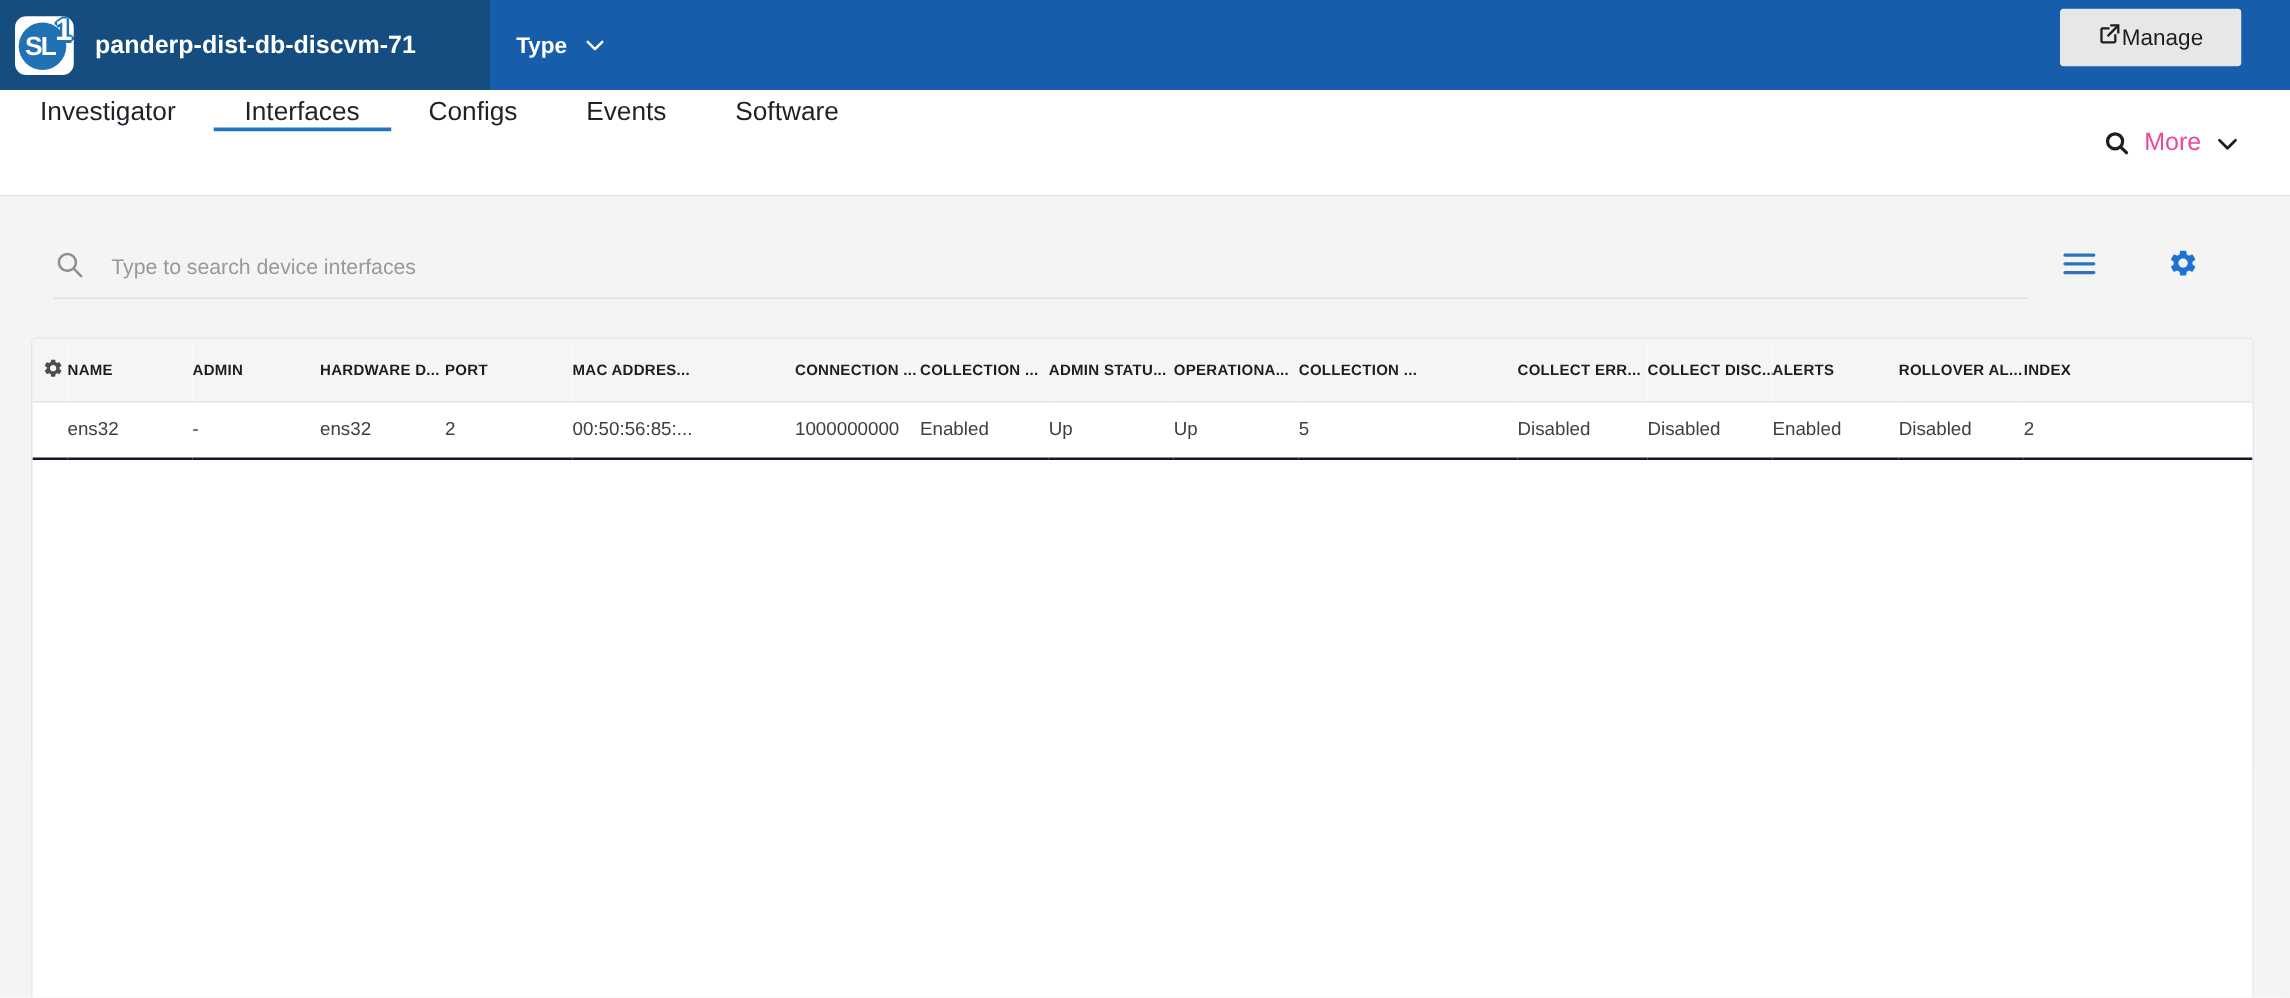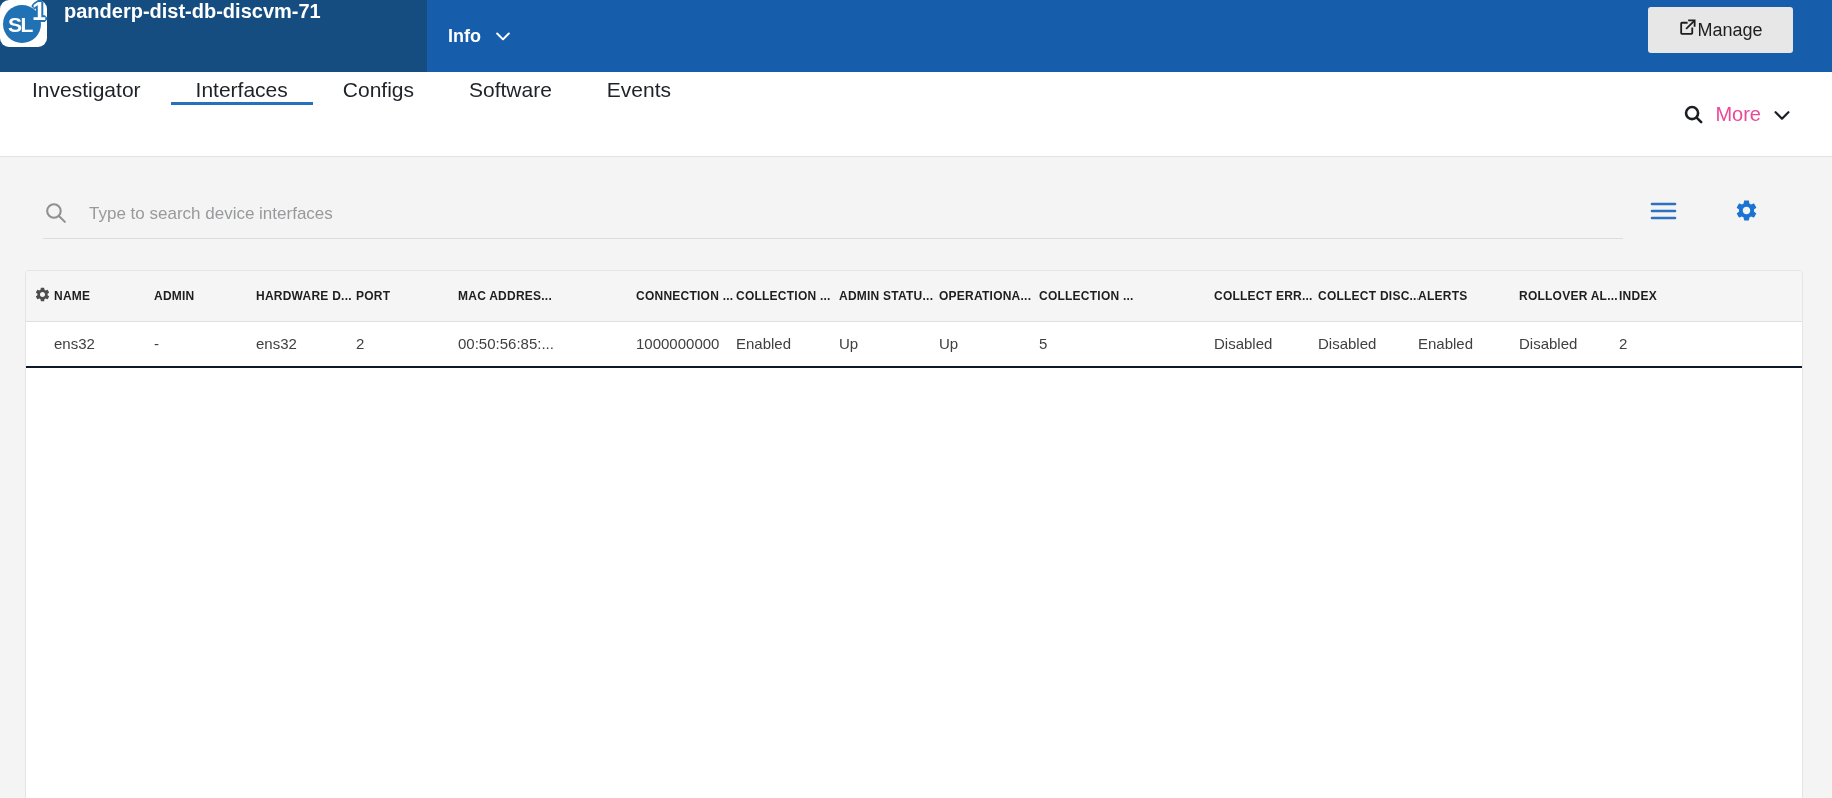--- a/index.html
+++ b/index.html
@@ -12,25 +12,26 @@
 
   
   .topbar {
     height: 72px;
     background: #165dab;
     display: flex;
     align-items: center;
     position: relative;
   }
   .topbar-left {
-    width: 427px;
+    width: 392px;
     height: 72px;
     background: #154d81;
     display: flex;
-    padding-left: 0;
+    align-items: center;
+    padding-left: 12px;
     flex: none;
   }
   .logo {
     width: 47px; height: 47px;
     background: #ffffff;
     border-radius: 9px;
     position: relative;
     flex: none;
   }
   .logo-circle {
@@ -212,21 +213,21 @@
     <div class="topbar-left">
       <div class="logo">
         <div class="logo-circle">
           <span class="logo-sl">SL</span>
           <span class="logo-one">1</span>
         </div>
       </div>
       <h1 class="device-name">panderp-dist-db-discvm-71</h1>
     </div>
     <button class="info-dropdown">
-      <span>Info</span>
+      <span>Type</span>
       <span>
         <svg width="20" height="20" viewBox="0 0 24 24" fill="none" stroke="#ffffff" stroke-width="2.4" stroke-linecap="round" stroke-linejoin="round">
             <polyline points="5 9 12 16 19 9"></polyline>
           </svg>
       </span>
     </button>
     <button class="manage-btn">
       <span>
         <svg width="19" height="19" viewBox="0 0 24 24" fill="none" stroke="#1e1e1e" stroke-width="2.3" stroke-linecap="square" stroke-linejoin="miter">
             <path d="M18 13v6a1 1 0 0 1-1 1H5a1 1 0 0 1-1-1V7a1 1 0 0 1 1-1h6"></path>
@@ -236,22 +237,22 @@
       </span>
       <span>Manage</span>
     </button>
   </header>
 
   <nav class="tabbar">
     <div class="tabs">
       <div class="tab">Investigator</div>
       <div class="tab active">Interfaces</div>
       <div class="tab">Configs</div>
+      <div class="tab">Events</div>
       <div class="tab">Software</div>
-      <div class="tab">Events</div>
     </div>
     <div class="tabbar-right">
       <span>
         <svg width="23" height="23" viewBox="0 0 24 24" fill="none" stroke="#1b1f24" stroke-width="2.7" stroke-linecap="round">
             <circle cx="10.5" cy="10.5" r="6.3"></circle>
             <line x1="15.3" y1="15.3" x2="20" y2="20"></line>
           </svg>
       </span>
       <span>More</span>
       <span>

